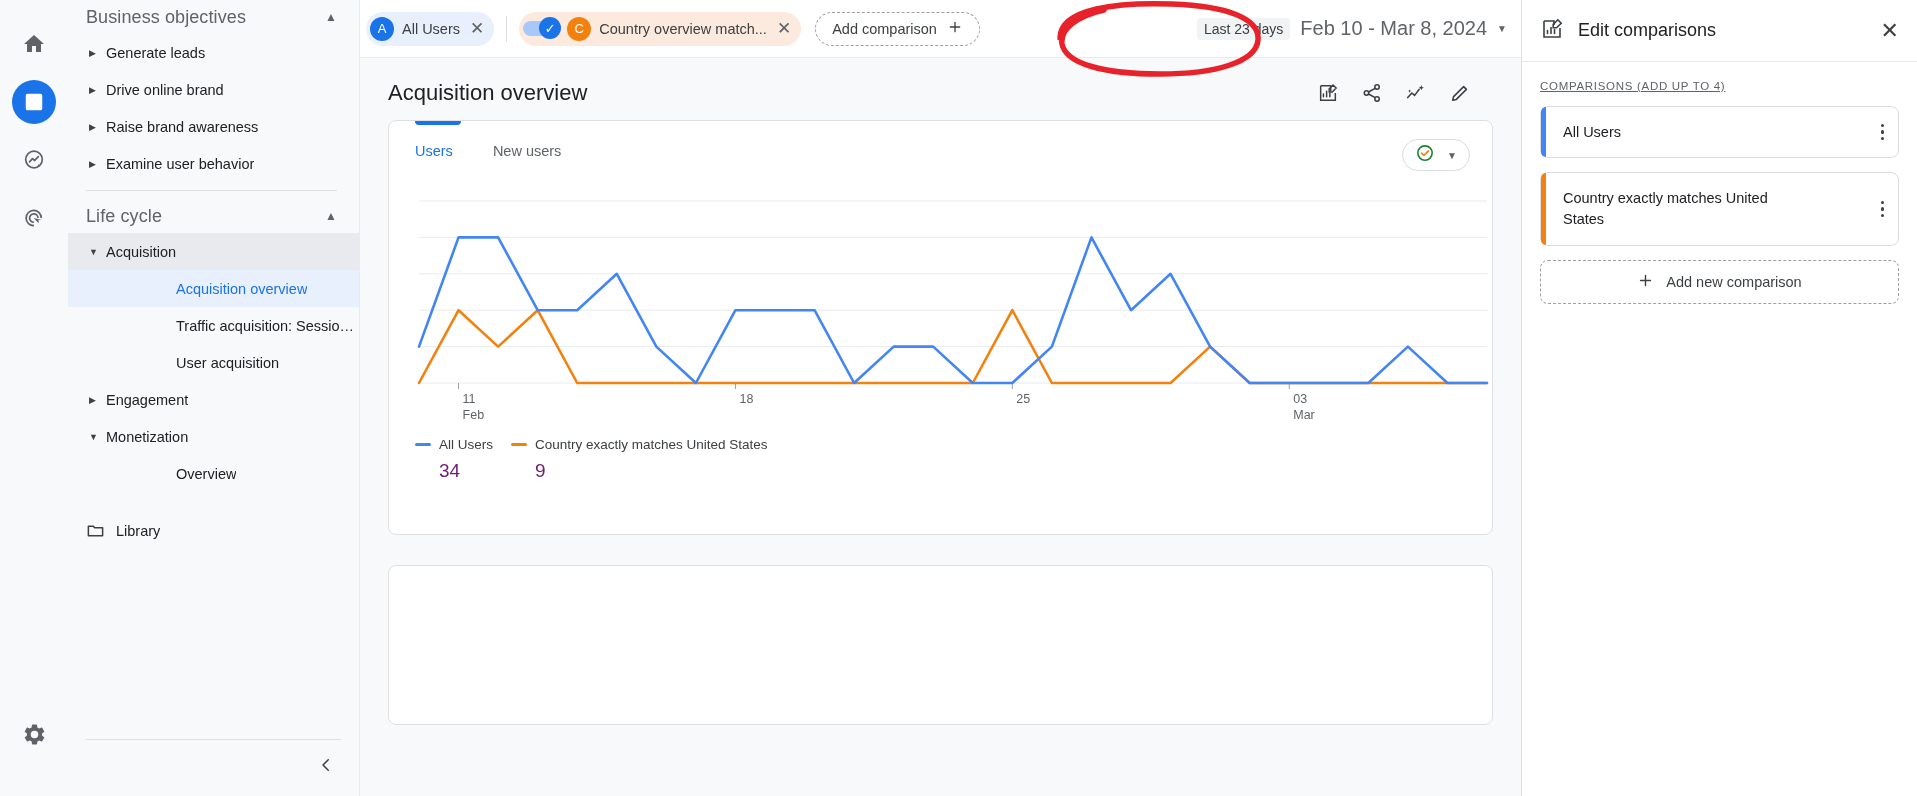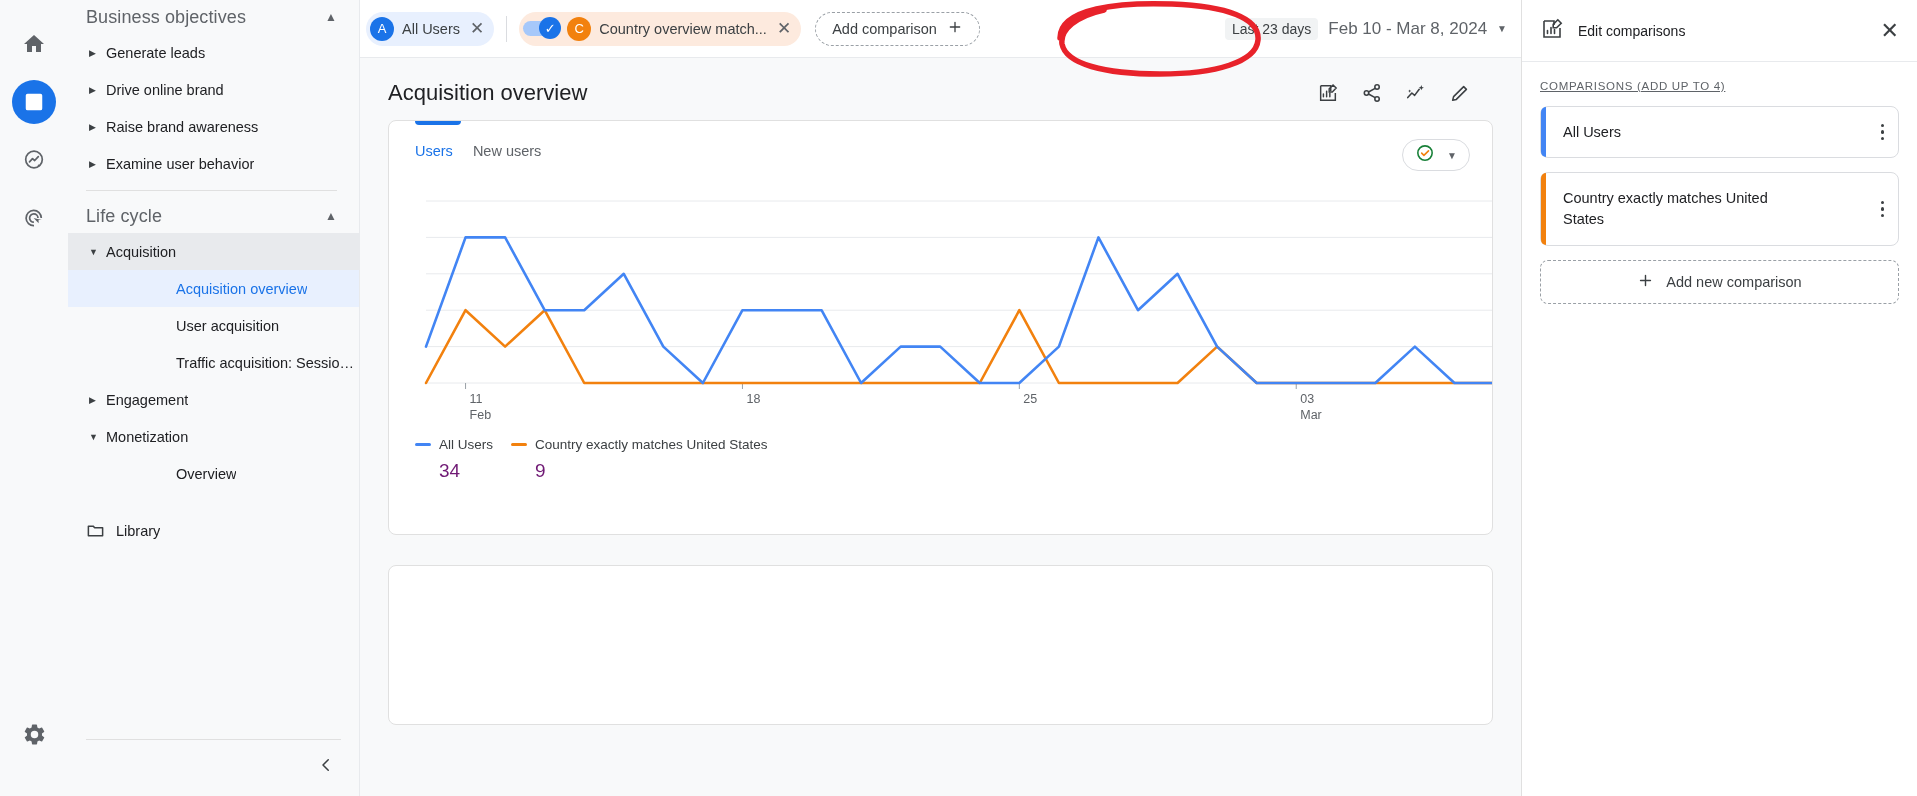--- a/index.html
+++ b/index.html
@@ -94,62 +94,62 @@
     border-radius: 50%; background: #1a73e8; display: flex;
     align-items: center; justify-content: center; color: #fff; font-size: 13px;
   }
   .add-comparison {
     display: flex; align-items: center; gap: 10px; height: 34px;
     border: 1px dashed #9aa0a6; border-radius: 17px; padding: 0 16px;
     font-size: 14.5px; color: #3c4043; cursor: pointer; margin-left: 14px; background: #fff;
   }
   .daterange { margin-left: auto; display: flex; align-items: center; gap: 10px; cursor: pointer; }
   .dr-pill { background: #f1f3f4; border-radius: 4px; padding: 3px 7px; font-size: 14px; color: #3c4043; }
-  .dr-text { font-size: 17px; color: #5f6368; text-align: right; }
+  .dr-text { font-size: 20px; color: #5f6368; text-align: right; }
   .dr-caret { color: #5f6368; font-size: 10px; }
 
   .page-head { display: flex; align-items: center; padding: 22px 28px 6px 28px; }
   .page-title { font-size: 22px; color: #202124; font-weight: 400; }
   .head-actions { margin-left: auto; display: flex; align-items: center; gap: 22px; padding-right: 22px; }
   .head-actions .ic { cursor: pointer; color: #3c4043; display: flex; }
 
   
   .card {
     margin: 8px 28px 0 28px; background: #fff; border: 1px solid #e0e0e0;
     border-radius: 8px; height: 415px; position: relative; overflow: hidden;
   }
-  .card-tabs { display: flex; align-items: flex-end; gap: 20px; padding: 22px 0 0 26px; position: relative; }
+  .card-tabs { display: flex; align-items: flex-end; gap: 40px; padding: 22px 0 0 26px; position: relative; }
   .tab { font-size: 14.5px; color: #5f6368; cursor: pointer; padding-bottom: 10px; }
   .tab.active { color: #1a73e8; }
   .tab-indicator { position: absolute; top: -4px; left: 26px; width: 46px; height: 8px; background: #1a73e8; border-radius: 4px; }
   .card-right { position: absolute; top: 18px; right: 22px; }
   .check-select {
     display: flex; align-items: center; gap: 12px; height: 32px;
     border: 1px solid #dadce0; border-radius: 16px; padding: 0 12px; cursor: pointer; background: #fff;
   }
-  .chart-wrap { position: absolute; left: 7px; right: 0; top: 62px; height: 300px; }
+  .chart-wrap { position: absolute; left: 0; right: 0; top: 62px; height: 300px; }
   .legend { position: absolute; left: 26px; bottom: 52px; display: flex; align-items: flex-start; gap: 18px; }
   .legend-item { display: flex; flex-direction: column; }
   .legend-top { display: flex; align-items: center; gap: 8px; }
   .legend-dash { width: 16px; height: 3px; border-radius: 2px; }
   .legend-name { font-size: 13.5px; color: #3c4043; white-space: nowrap; }
   .legend-val { font-size: 19px; color: #701a75; margin-top: 8px; margin-left: 24px; }
 
   .card-2 { margin: 30px 28px 0 28px; background: #fff; border: 1px solid #e0e0e0; border-radius: 8px; height: 160px; }
 
   
   .panel {
     width: 396px; height: 796px; background: #fff; flex: none;
     border-left: 1px solid #e0e0e0; position: relative;
   }
   .panel-head {
     height: 62px; display: flex; align-items: center; padding: 0 18px;
     border-bottom: 1px solid #e8eaed; gap: 14px;
   }
-  .panel-title { font-size: 14px; color: #202124; text-align: center; }
+  .panel-title { font-size: 18px; color: #202124; text-align: center; }
   .panel-x { margin-left: auto; color: #3c4043; font-size: 22px; line-height: 1; cursor: pointer; }
   .panel-body { padding: 18px 18px 0 18px; }
   .panel-label { font-size: 11.5px; letter-spacing: .7px; color: #5f6368; margin-bottom: 14px; text-decoration: underline; }
   .comp-card {
     position: relative; border: 1px solid #dadce0; border-radius: 8px;
     min-height: 52px; margin-bottom: 14px; display: flex; align-items: center;
     padding: 10px 14px 10px 22px; cursor: pointer; background: #fff;
   }
   .comp-bar { position: absolute; left: 0; top: 0; bottom: 0; width: 5px; border-radius: 8px 0 0 8px; }
   .comp-name { font-size: 14.5px; color: #202124; line-height: 21px; }
@@ -231,24 +231,24 @@
     </div>
 
     <div class="nav-item group-open">
       <span class="tri">▼</span>
       <span class="lbl">Acquisition</span>
     </div>
     <div class="nav-item sub selected">
       <span class="lbl">Acquisition overview</span>
     </div>
     <div class="nav-item sub">
+      <span class="lbl">Traffic acquisition: Session...</span>
+    </div>
+    <div class="nav-item sub">
       <span class="lbl">User acquisition</span>
-    </div>
-    <div class="nav-item sub">
-      <span class="lbl">Traffic acquisition: Session...</span>
     </div>
     <div class="nav-item">
       <span class="tri">▶</span>
       <span class="lbl">Engagement</span>
     </div>
     <div class="nav-item">
       <span class="tri">▼</span>
       <span class="lbl">Monetization</span>
     </div>
     <div class="nav-item sub">

